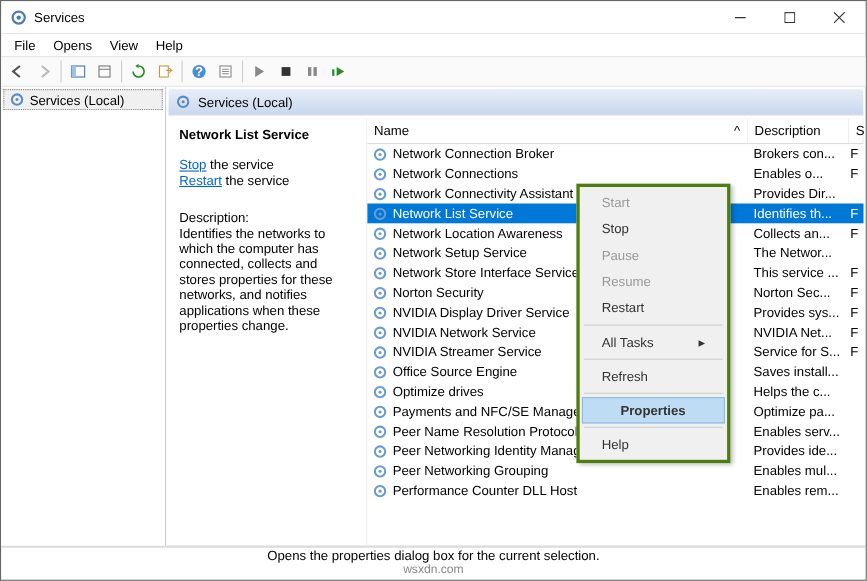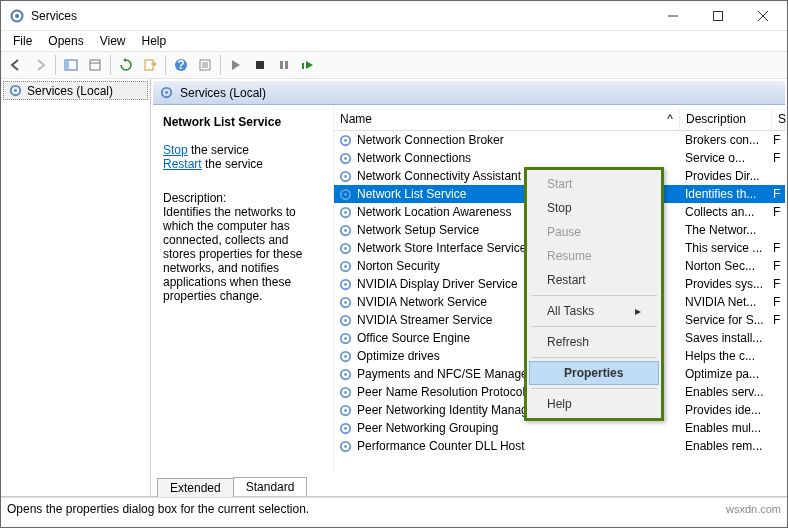--- a/index.html
+++ b/index.html
@@ -41,21 +41,21 @@
 .row.selected { background: #0078d7; color: #fff; }
 .row.selected .cdesc { background: #0078d7; }
 .ctxmenu { position: absolute; top: 60px; left: 190px; width: 140px; background: #f0f0f0; border: 3px solid #4d7c0f; box-shadow: 2px 2px 4px rgba(0,0,0,0.25); z-index: 10; padding: 2px; }
 .ctxmenu .mi { padding: 5px 18px; color: #333; display: flex; justify-content: space-between; align-items: center; }
 .ctxmenu .mi.disabled { color: #999; }
 .ctxmenu .mi.hl { background: #bfdcf5; border: 1px solid #8db9e2; padding: 4px 34px; font-weight: bold; }
 .ctxmenu .msep { height: 1px; background: #ccc; margin: 3px 2px; }
 .tabs { height: 22px; display: flex; align-items: flex-end; padding-left: 6px; margin-top: 2px; }
 .tabs .tab { padding: 2px 12px; border: 1px solid #aaa; border-bottom: none; background: #fff; margin-right: -1px; position: relative; }
 .tabs .tab.inactive { top: 1px; background: #f4f4f4; }
-.statusbar { height: 22px; display: flex; align-items: center; padding: 0 6px; border-top: 1px solid #ddd; justify-content: space-between; }
+.statusbar { height: 22px; display: flex; align-items: center; padding: 0 6px; border-top: 1px solid #ddd; justify-content: space-between; flex-direction: column; }
 .statusbar .right { color: #888; font-size: 11px; }
 .gear { width: 15px; height: 15px; display: inline-block; }
 </style>
 </head>
 <body>
 
 <div class="titlebar">
   <span class="icon gear">
     <svg viewBox="0 0 16 16">
         <circle cx="8" cy="8" r="5.5" fill="none" stroke="#4a7bb5" stroke-width="2"></circle>
@@ -213,21 +213,21 @@
               <div class="cs">F</div>
             </div>
             <div class="row">
               <div class="cname">
                 <span class="gear"><svg viewBox="0 0 16 16">
                     <circle cx="8" cy="8" r="5" fill="none" stroke="#6a9bd5" stroke-width="2"></circle>
                     <circle cx="8" cy="8" r="1.5" fill="#6a9bd5"></circle>
                   </svg></span>
                 <span>Network Connections</span>
               </div>
-              <div class="cdesc">Service o...</div>
+              <div class="cdesc">Enables o...</div>
               <div class="cs">F</div>
             </div>
             <div class="row">
               <div class="cname">
                 <span class="gear"><svg viewBox="0 0 16 16">
                     <circle cx="8" cy="8" r="5" fill="none" stroke="#6a9bd5" stroke-width="2"></circle>
                     <circle cx="8" cy="8" r="1.5" fill="#6a9bd5"></circle>
                   </svg></span>
                 <span>Network Connectivity Assistant</span>
               </div>
@@ -414,23 +414,19 @@
             </div>
           <div class="msep"></div>
           <div class="mi">Refresh</div>
           <div class="msep"></div>
           <div class="mi hl">Properties</div>
           <div class="msep"></div>
           <div class="mi">Help</div>
         </div>
       </div>
     </div>
-    <div class="tabs">
-      <div class="tab inactive">Extended</div>
-      <div class="tab">Standard</div>
-    </div>
   </div>
 </div>
 
 <div class="statusbar">
   <span>Opens the properties dialog box for the current selection.</span>
   <span class="right">wsxdn.com</span>
 </div>
 
 </body></html>

